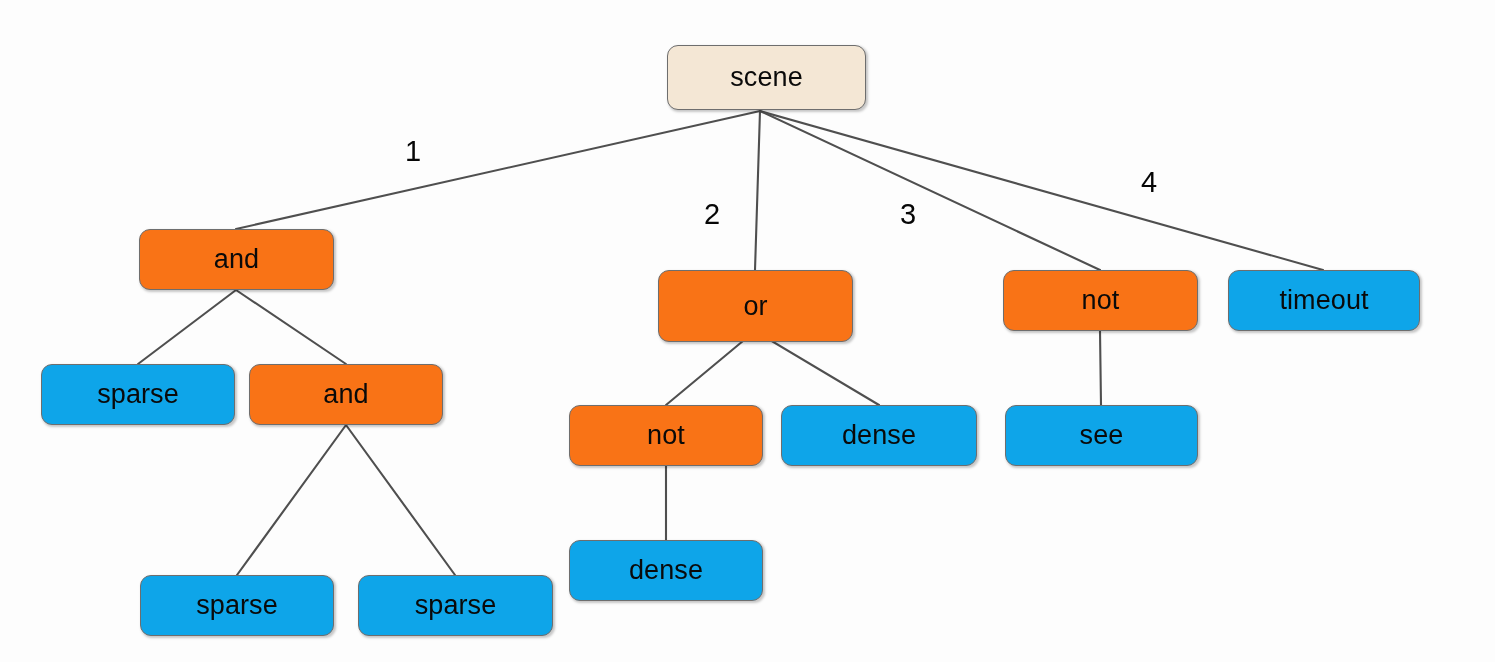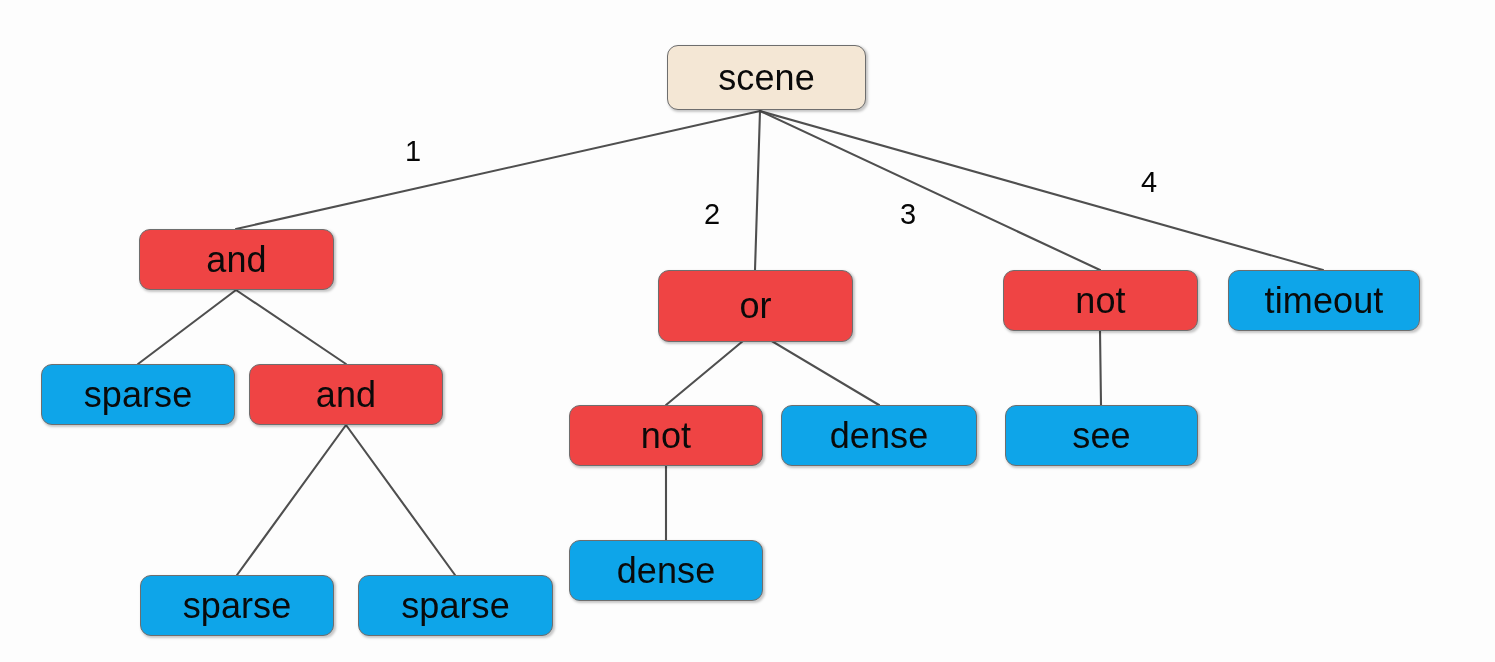--- a/index.html
+++ b/index.html
@@ -27,28 +27,28 @@
   }
   .node {
     position: absolute;
     box-sizing: border-box;
     border: 1.6px solid #6e6e6e;
     border-radius: 11px;
     display: flex;
     align-items: center;
     justify-content: center;
     color: #0a0a0a;
-    font-size: 36px;
+    font-size: 27px;
     line-height: 1;
     letter-spacing: 0.1px;
     white-space: nowrap;
     box-shadow: 1.5px 1.5px 2.5px rgba(0,0,0,0.22);
   }
   .node.root  { background: #f4e7d5; }
-  .node.op    { background: #ef4444; justify-content: center; }
+  .node.op    { background: #f97316; justify-content: center; }
   .node.leaf  { background: #0ea5e9; }
 
   .edge-label {
     position: absolute;
     font-size: 29px;
     color: #060606;
     line-height: 1;
     white-space: nowrap;
   }
 </style>

